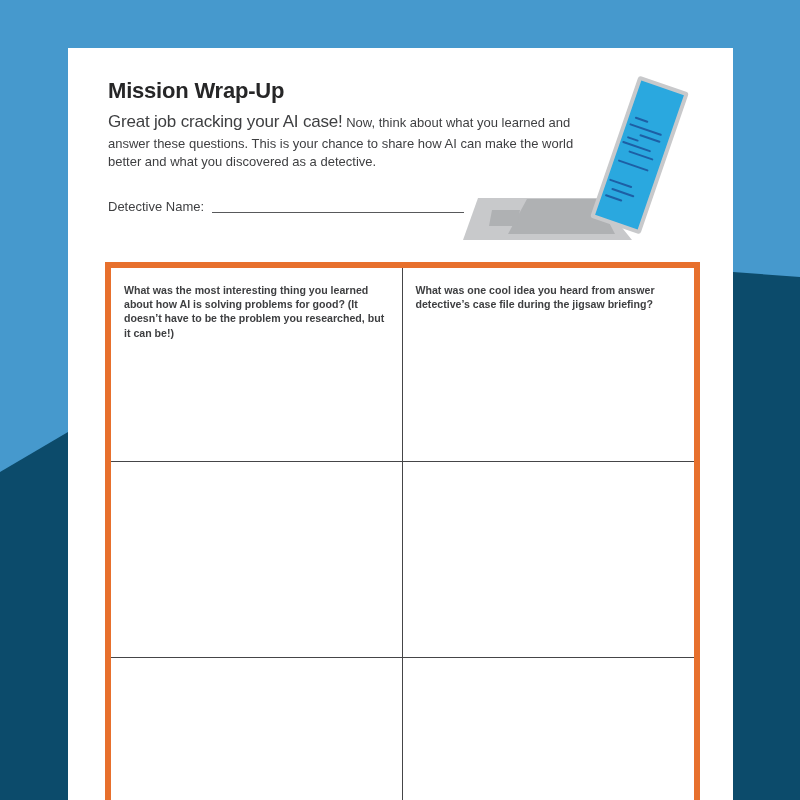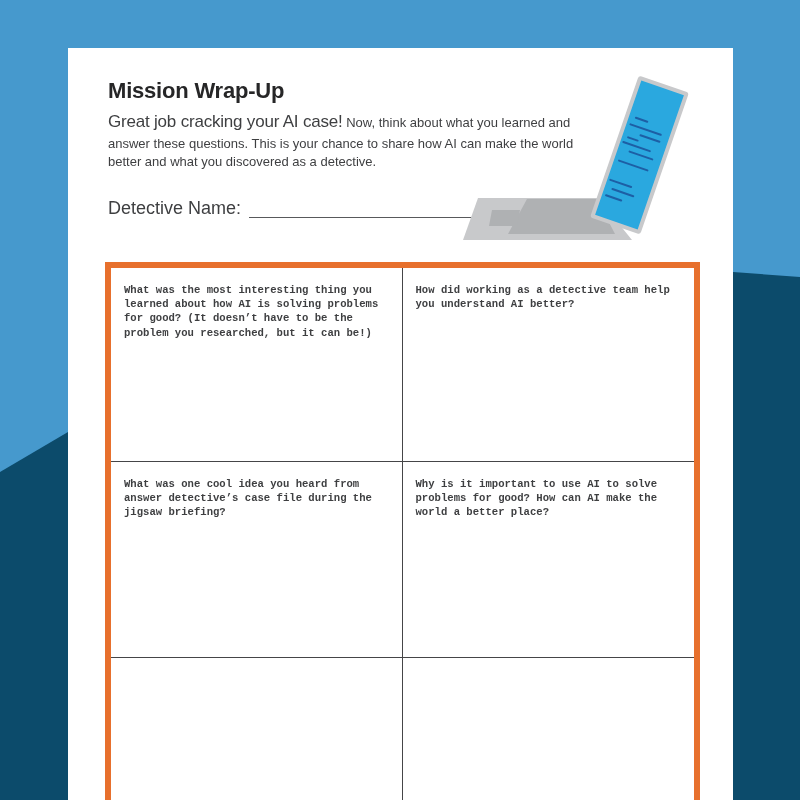--- a/index.html
+++ b/index.html
@@ -22,21 +22,21 @@
     font-size:22px;font-weight:800;letter-spacing:-.2px;
     color:var(--title-ink,#262627);
   }
   .intro{
     position:absolute;left:40px;top:62px;width:488px;
     font-size:13px;line-height:1.45;color:var(--ink,#3E3F41);
   }
   .intro .lead{font-size:17px;font-weight:500;letter-spacing:-.2px;text-align:center;}
   .name-row{
     position:absolute;left:40px;top:150px;display:flex;align-items:flex-end;
-    font-size:18px;color:var(--ink,#3E3F41);
+    font-size:13px;color:var(--ink,#3E3F41);
   }
   .name-line{
     width:252px;height:14px;margin-left:8px;margin-bottom:1px;
     border-bottom:1.8px solid var(--name-line,#58595B);
   }
   
   .laptop{position:absolute;left:0;top:0;width:0;height:0;}
   .lap-base{
     position:absolute;left:395px;top:150px;width:169px;height:42px;
     background:var(--laptop-gray,#C8C9CB);
@@ -65,21 +65,20 @@
   
   .grid{
     position:absolute;left:37px;top:214px;width:595px;height:620px;
     box-sizing:border-box;border:6px solid var(--accent-orange,#E7702D);
     display:grid;grid-template-columns:1fr 1fr;grid-template-rows:194px 196px auto;
     background:#fff;
   }
   .cell{
     box-sizing:border-box;position:relative;
     padding:15px 10px 0 13px;
-    font-family:Liberation Mono, monospace;
   }
   .cell:nth-child(odd){border-right:1.6px solid var(--grid-line,#454547);}
   .cell:nth-child(-n+4){border-bottom:1.6px solid var(--grid-line,#454547);}
   .q{
     font-size:10.6px;font-weight:bold;line-height:1.34;
     color:var(--ink,#3E3F41);
   }
   .answer{position:absolute;left:0;top:48px;right:0;bottom:0;}
 </style>
 </head>
@@ -116,29 +115,24 @@
         <div class="scr-line" style="left:3px;top:119px;width:18px;"></div>
       </div>
     </div>
 
     <div class="grid">
       <div class="cell">
         <div class="q">What was the most interesting thing you learned about how AI is solving problems for good? (It doesn’t have to be the problem you researched, but it can be!)</div>
         <div class="answer"></div>
       </div>
       <div class="cell">
-        <div class="q">How did working as a detective team help you understand AI better?</div>
-        <div class="answer"></div>
-      </div>
-      <div class="cell">
         <div class="q">What was one cool idea you heard from answer detective’s case file during the jigsaw briefing?</div>
         <div class="answer"></div>
       </div>
       <div class="cell">
-        <div class="q">Why is it important to use AI to solve problems for good? How can AI make the world a better place?</div>
         <div class="answer"></div>
       </div>
       <div class="cell">
         <div class="answer"></div>
       </div>
       <div class="cell">
         <div class="answer"></div>
       </div>
     </div>
 

